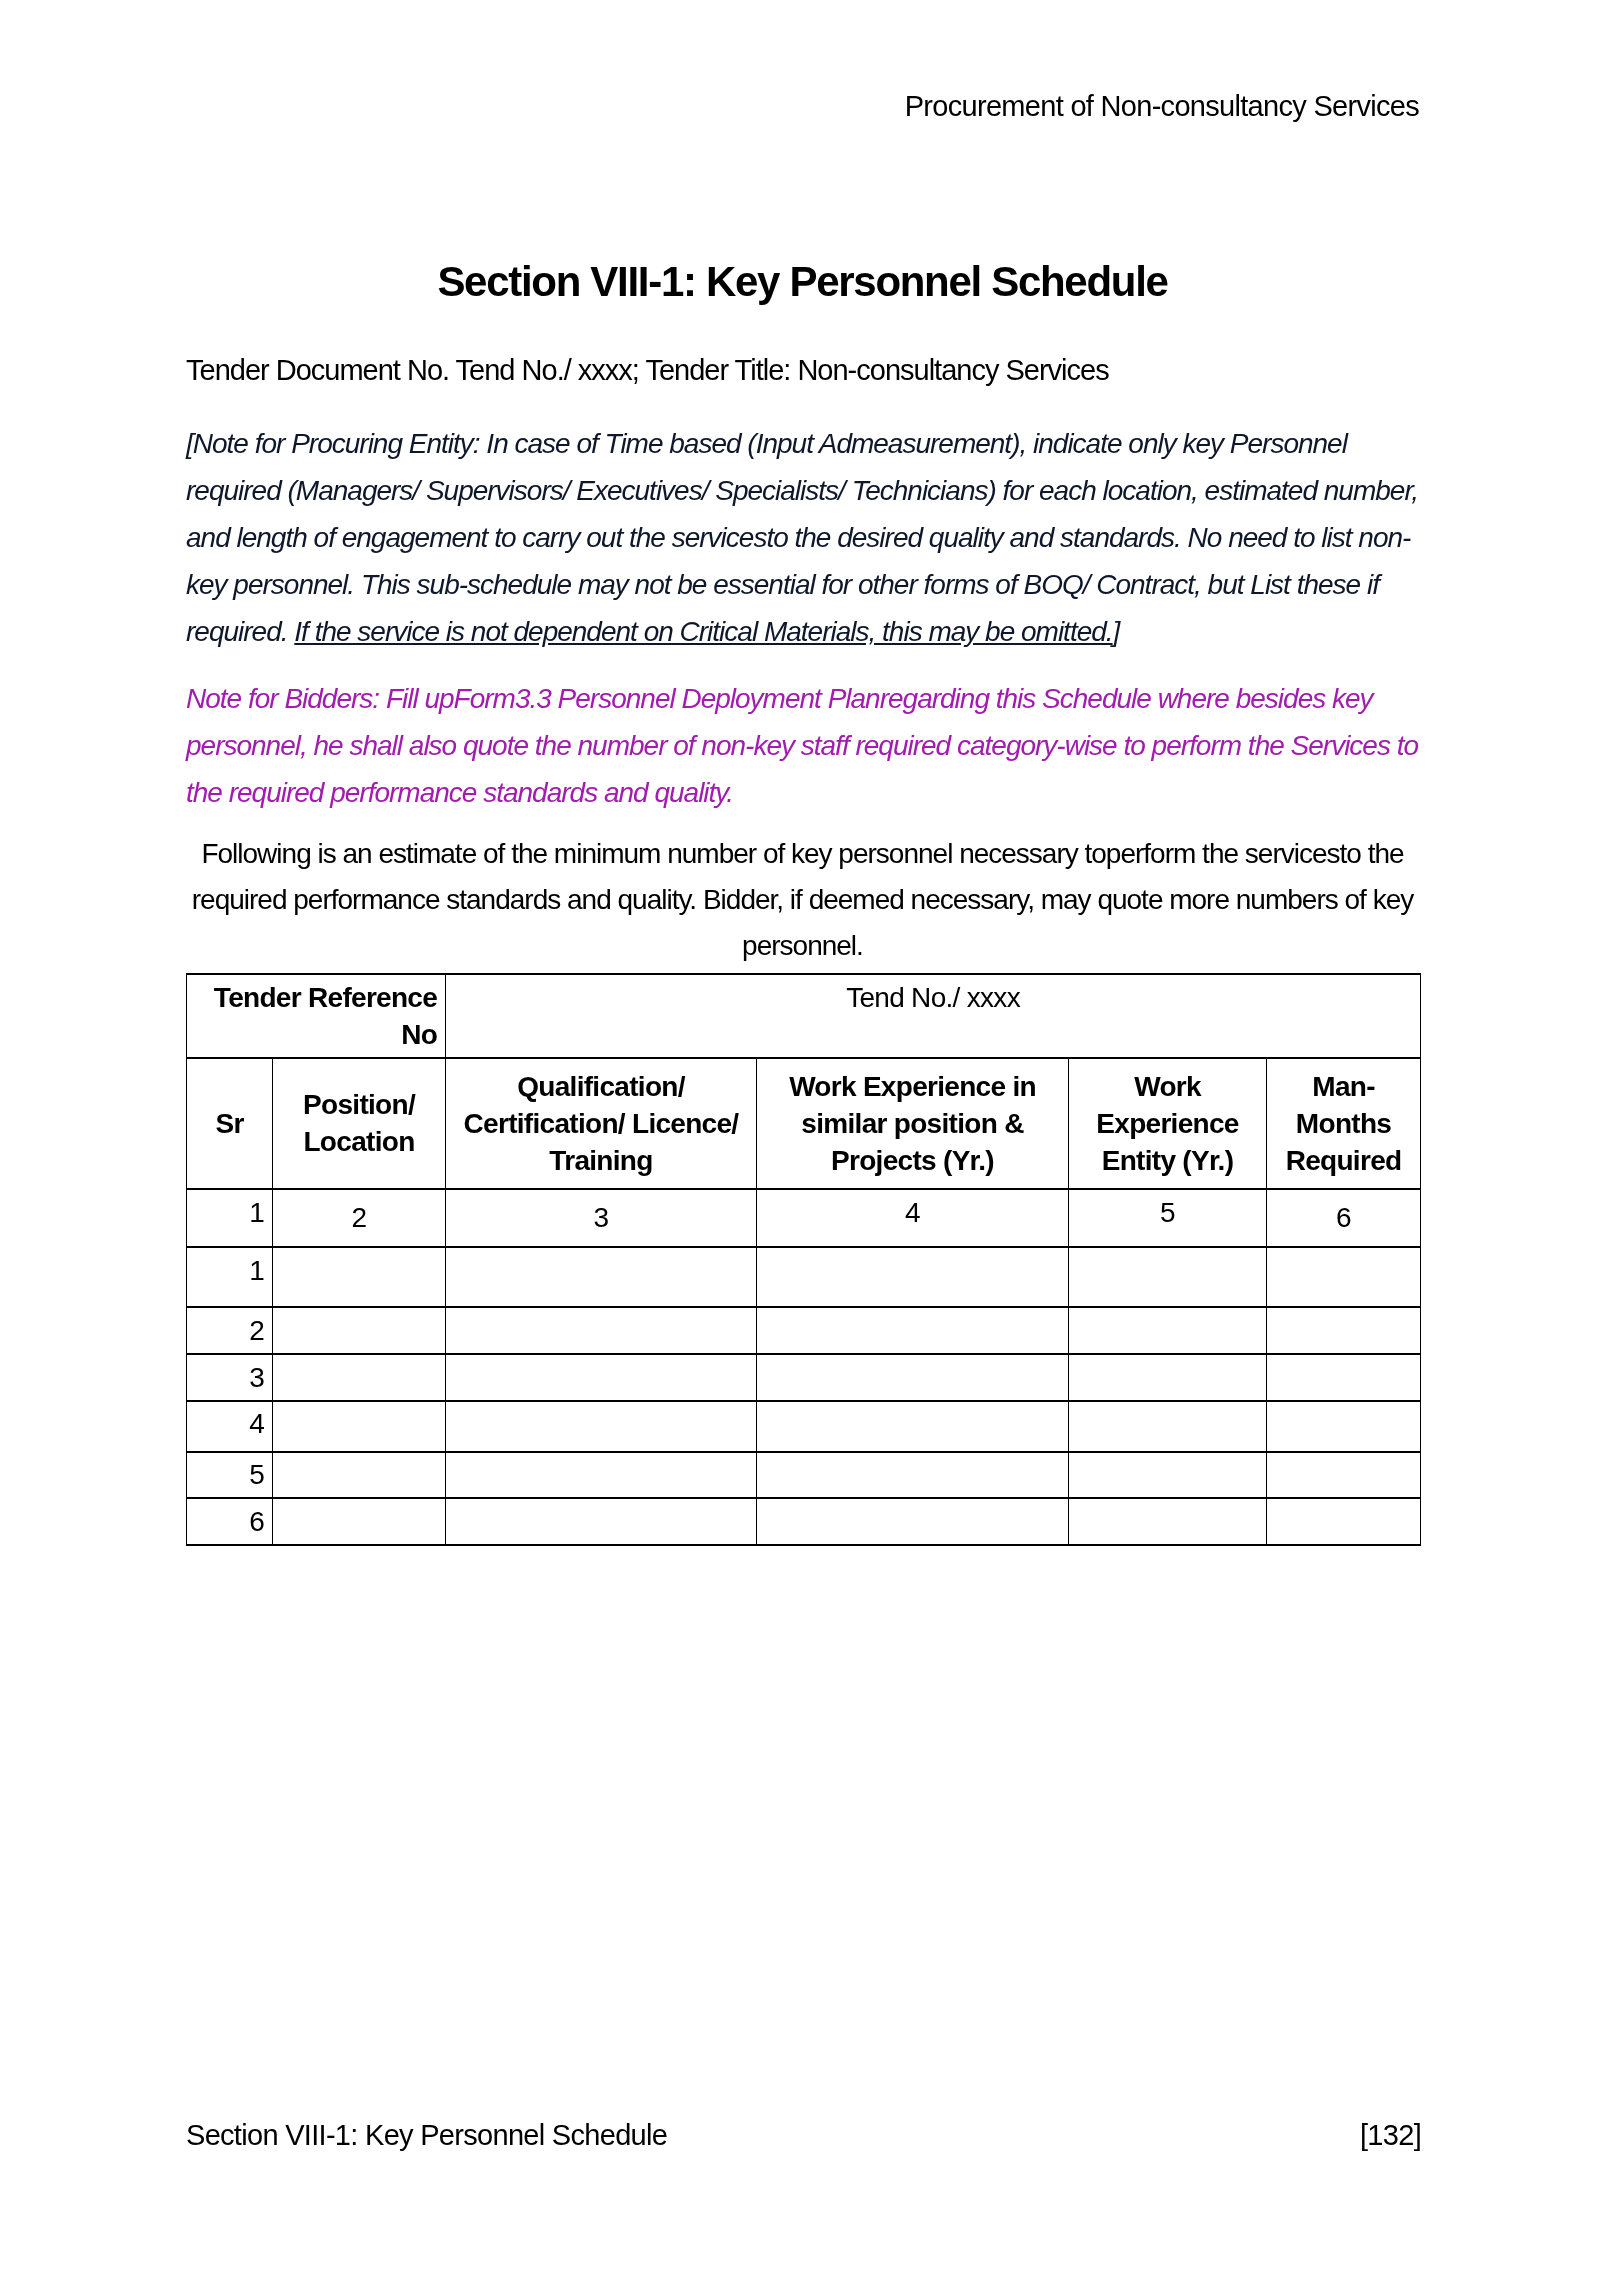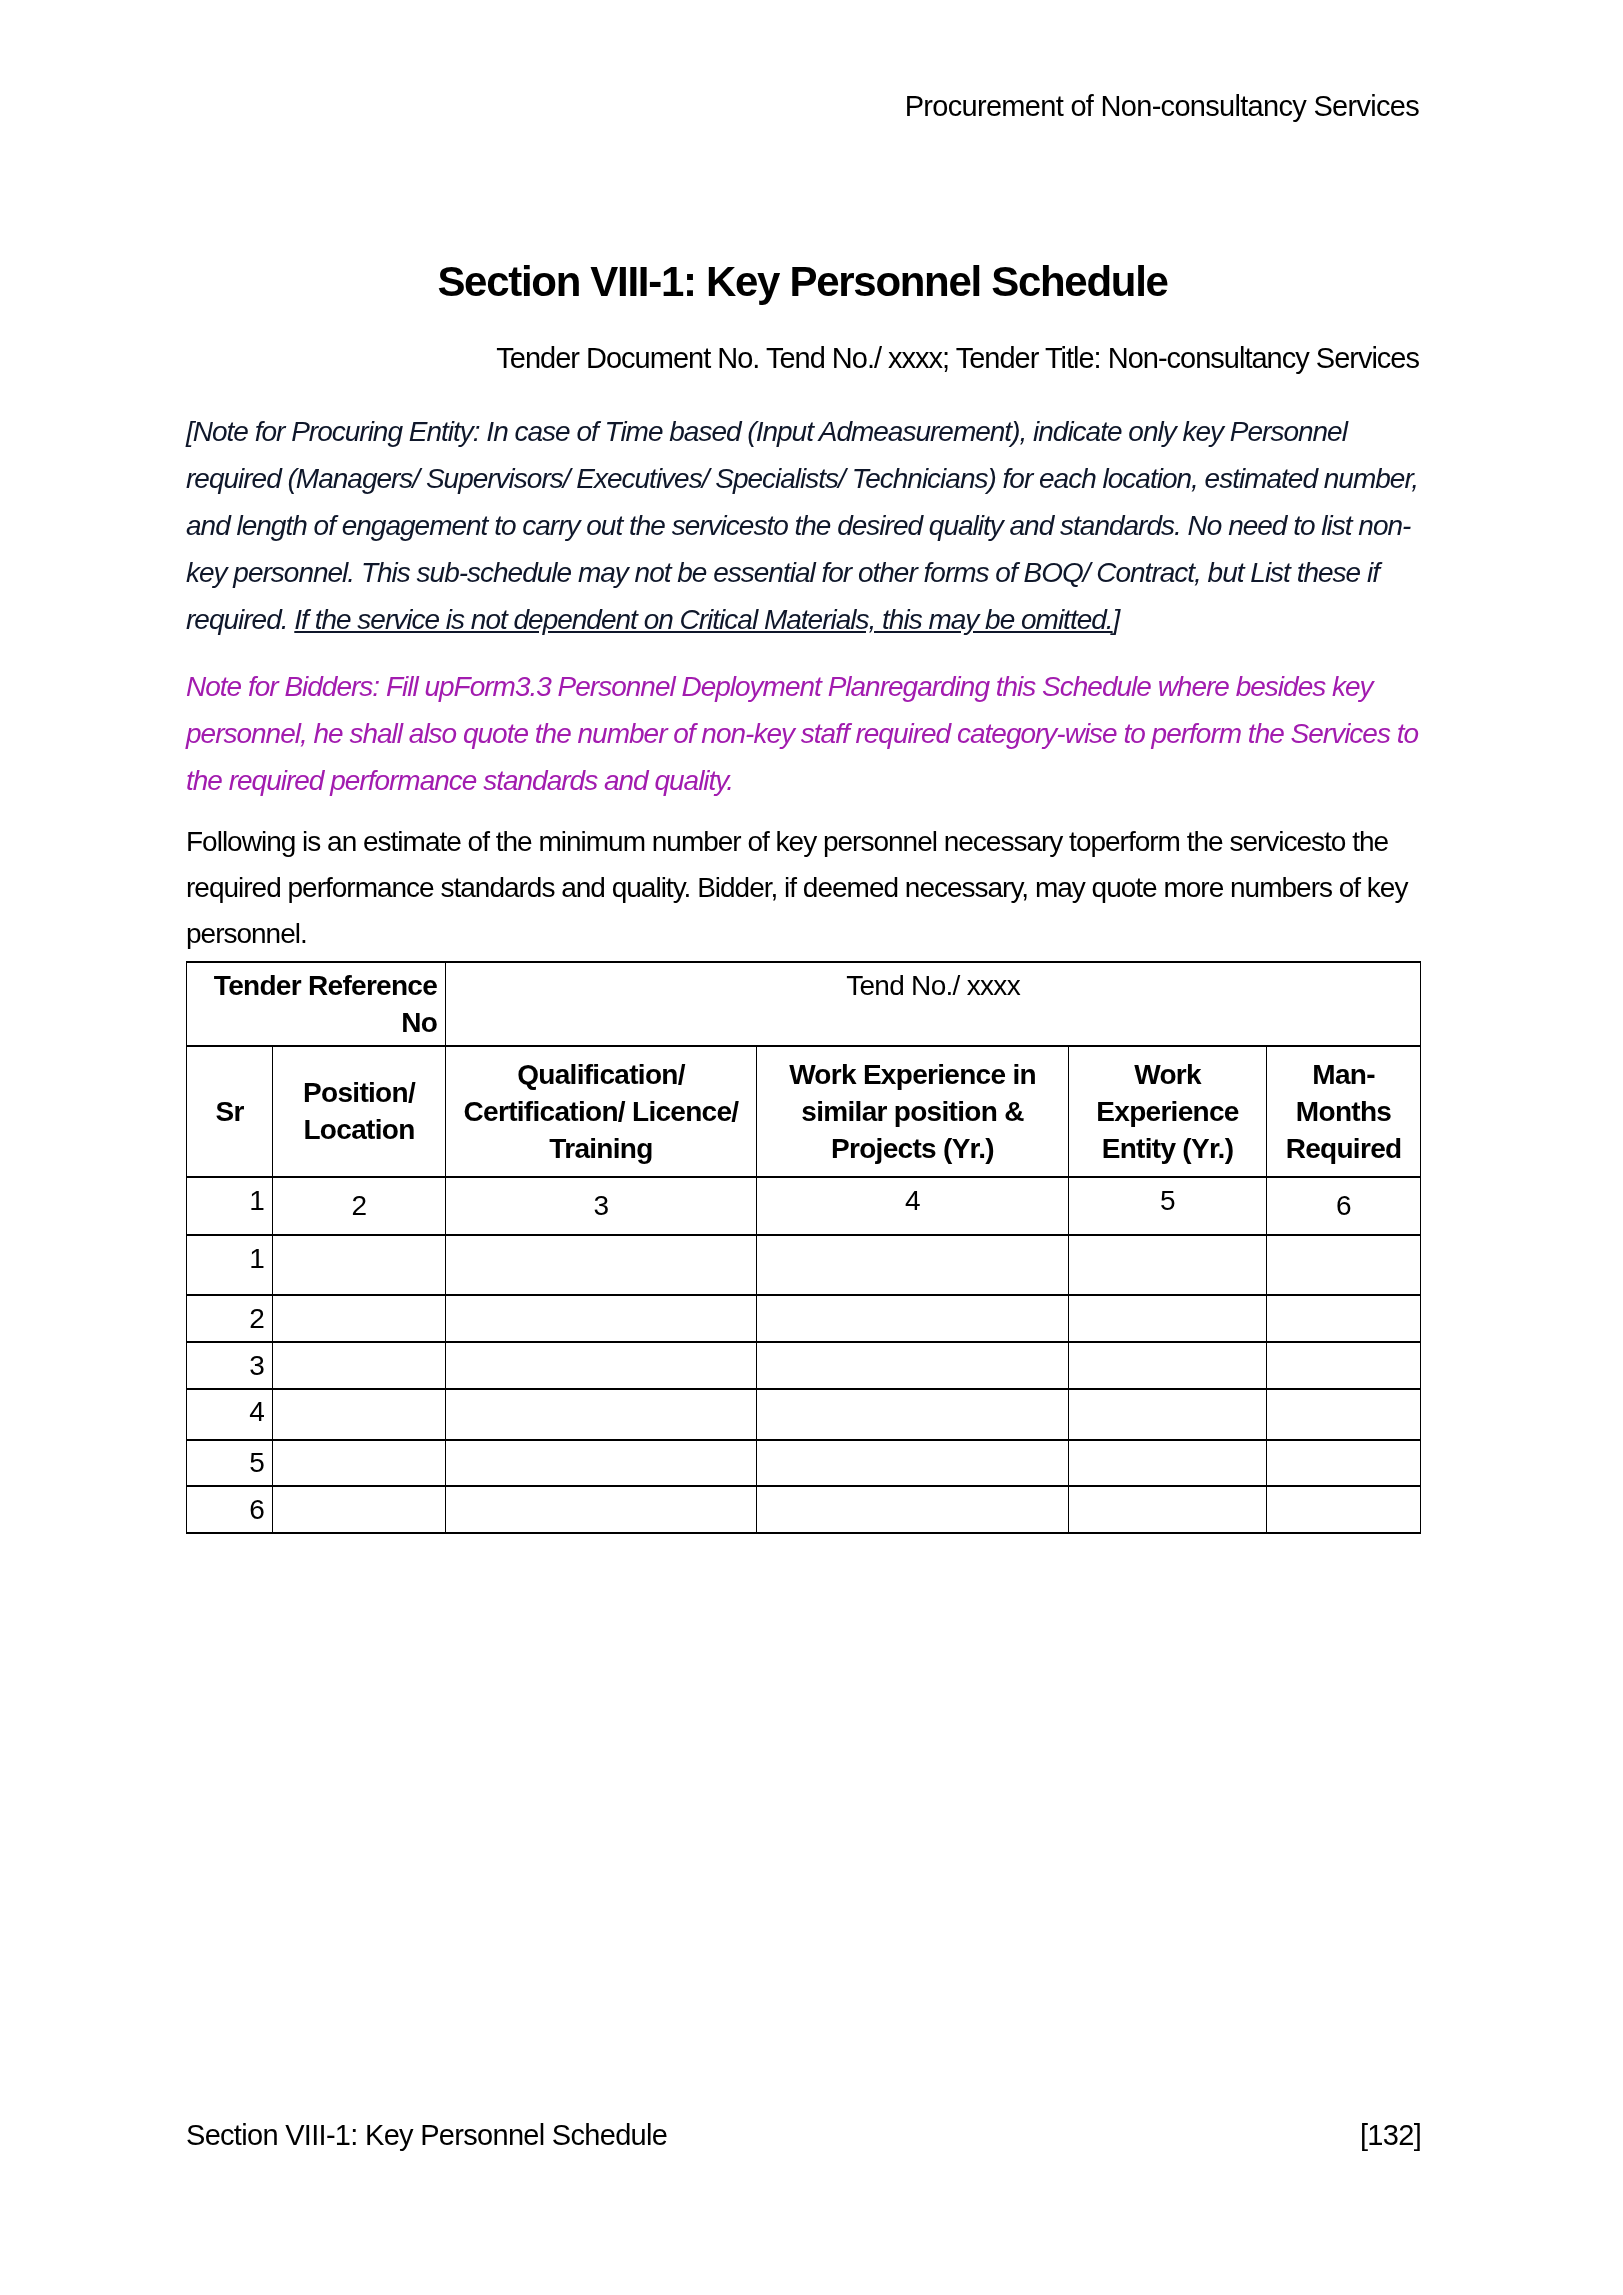--- a/index.html
+++ b/index.html
@@ -28,25 +28,24 @@
   }
   .doc-title {
     margin: 134px 0 0 0;
     text-align: center;
     font-size: 42px;
     font-weight: bold;
     letter-spacing: -1.3px;
     line-height: 50px;
   }
   .subtitle {
-    margin: 33px 0 0 0;
+    margin: 45px 0 0 0;
     font-size: 29px;
     letter-spacing: -1px;
     line-height: 37px;
-    text-align: right;
   }
   .note-gray {
     margin: 31px 0 0 0;
     font-size: 28px;
     font-style: italic;
     color: #0f172a;
     letter-spacing: -1px;
     line-height: 47px;
   }
   .note-gray .u { text-decoration: underline; }
@@ -56,20 +55,21 @@
     font-style: italic;
     color: #a21caf;
     letter-spacing: -1px;
     line-height: 47px;
   }
   .intro-para {
     margin: 15.7px 0 0 0;
     font-size: 28px;
     letter-spacing: -1px;
     line-height: 46px;
+    text-align: center;
   }
   table.kps {
     margin-top: 3.9px;
     width: 100%;
     border-collapse: collapse;
     table-layout: fixed;
   }
   table.kps td, table.kps th {
     border: 1.3px solid #000000;
     border-top-width: 2.6px;

